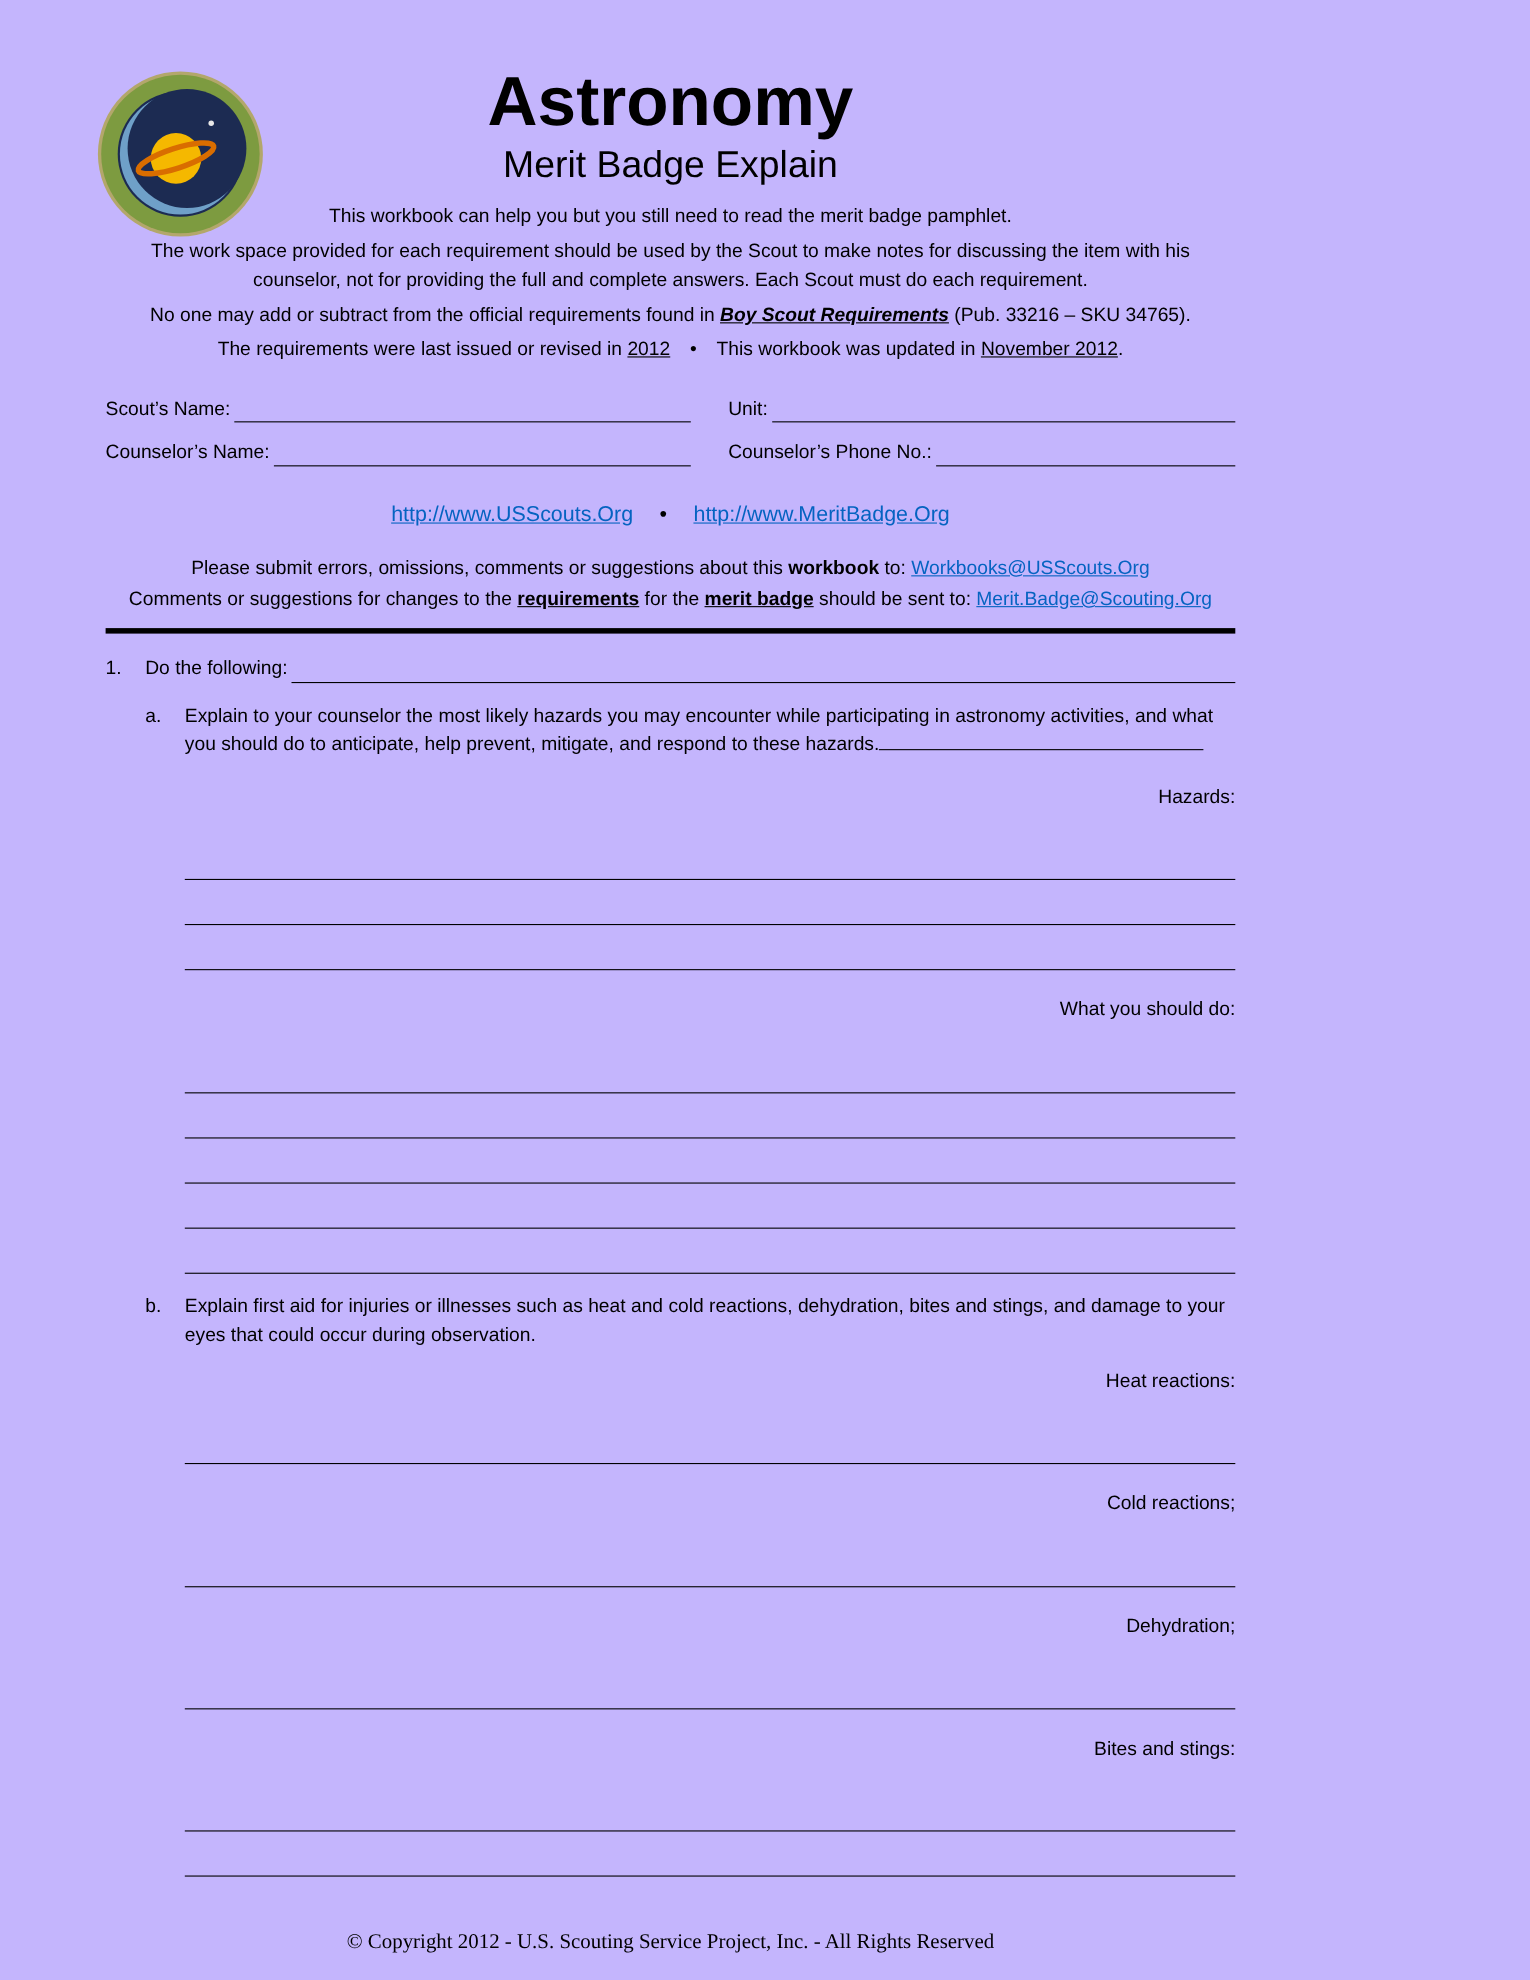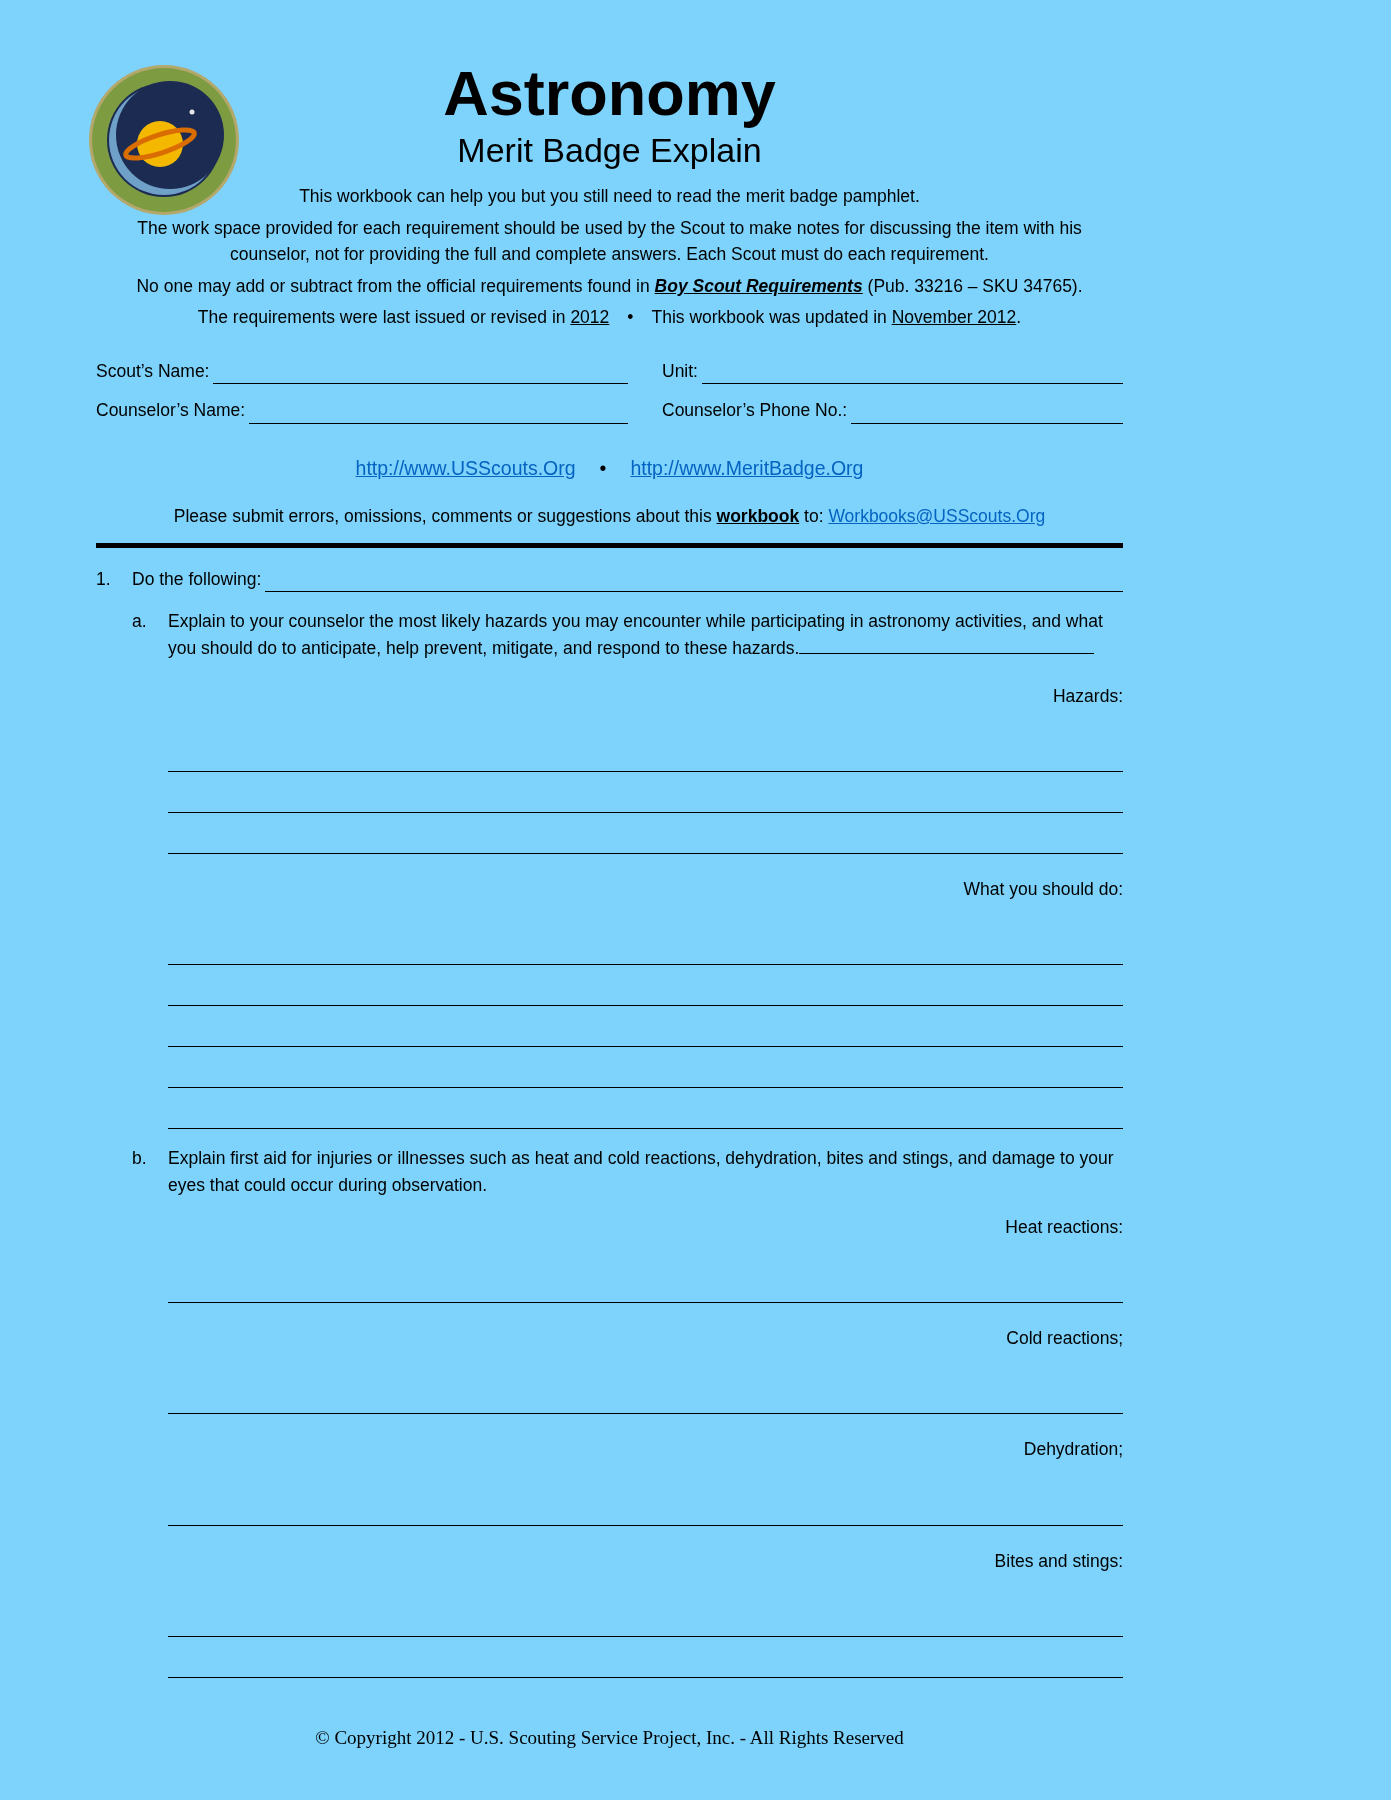--- a/index.html
+++ b/index.html
@@ -1,33 +1,33 @@
 <!DOCTYPE html>
 <html style="--color-link: #0563C1; --color-badge_outline: #b3a76b; --color-badge_ring: #7d9b40; --color-badge_sky: #1c2b52; --color-badge_crescent: #6fa0c8; --color-badge_planet: #f5b800; --color-badge_planet_ring: #d96d00;"><head>
 <meta charset="utf-8">
 <style>
   html,body{margin:0;padding:0;background:#ffffff;}
   body{width:1391px;font-family:"Liberation Sans",sans-serif;}
   .page{
-    position:relative;width:1391px;height:1800px;background:#7dd3fc;color:#000;
+    position:relative;width:1391px;height:1800px;background:#c4b5fd;color:#000;
     font-size:17.5px;line-height:1.5;box-sizing:border-box;
     padding:0 268px 0 96px;overflow:hidden;
   }
   
   .badge{position:absolute;left:88px;top:64px;width:152px;height:152px;}
   
   .header{text-align:center;padding-top:60px;}
   .title{font-size:63px;font-weight:700;line-height:1.05;margin:0;}
   .subtitle{font-size:34px;margin-top:4px;line-height:1.2;}
   .intro{margin-top:12px;}
   .intro-wide{max-width:1040px;margin:6px auto 0;}
   .intro-3,.intro-4{margin-top:5px;}
   .bi{font-weight:700;font-style:italic;text-decoration:underline;}
   .ul{text-decoration:underline;}
-  .bold{font-weight:700;text-decoration:underline;}
+  .bold{font-weight:700;}
   .boldul{font-weight:700;text-decoration:underline;}
   .sep4{padding:0 18px;}
   
   .form-section{margin-top:28px;}
   .form-row{display:flex;align-items:flex-end;margin-top:13px;}
   .col{display:flex;align-items:flex-end;}
   .col-left{width:532px;}
   .col-right{flex:1;margin-left:34px;}
   .lbl{white-space:nowrap;}
   .fill{flex:1 1 auto;border-bottom:1.5px solid #000;min-height:1.2em;margin-left:4px;}
@@ -101,20 +101,21 @@
         <span class="fill"></span>
       </div>
     </div>
   </div>
 
   <div class="links-row">
     <a class="link">http://www.USScouts.Org</a><span class="bullet-sep">•</span><a class="link">http://www.MeritBadge.Org</a>
   </div>
 
   <div class="note"><span>Please submit errors, omissions, comments or suggestions about this </span><span class="bold">workbook</span><span> to: </span><a class="link">Workbooks@USScouts.Org</a></div>
+  <div class="note2"><span>Comments or suggestions for changes to the </span><span class="boldul">requirements</span><span> for the </span><span class="boldul">merit badge</span><span> should be sent to: </span><a class="link">Merit.Badge@Scouting.Org</a></div>
 
   <div class="rule"></div>
 
   <div class="req-section">
     <div class="req-head">
       <span class="req-num">1.</span>
       <span class="lbl">Do the following:</span>
       <span class="fill"></span>
     </div>
 

